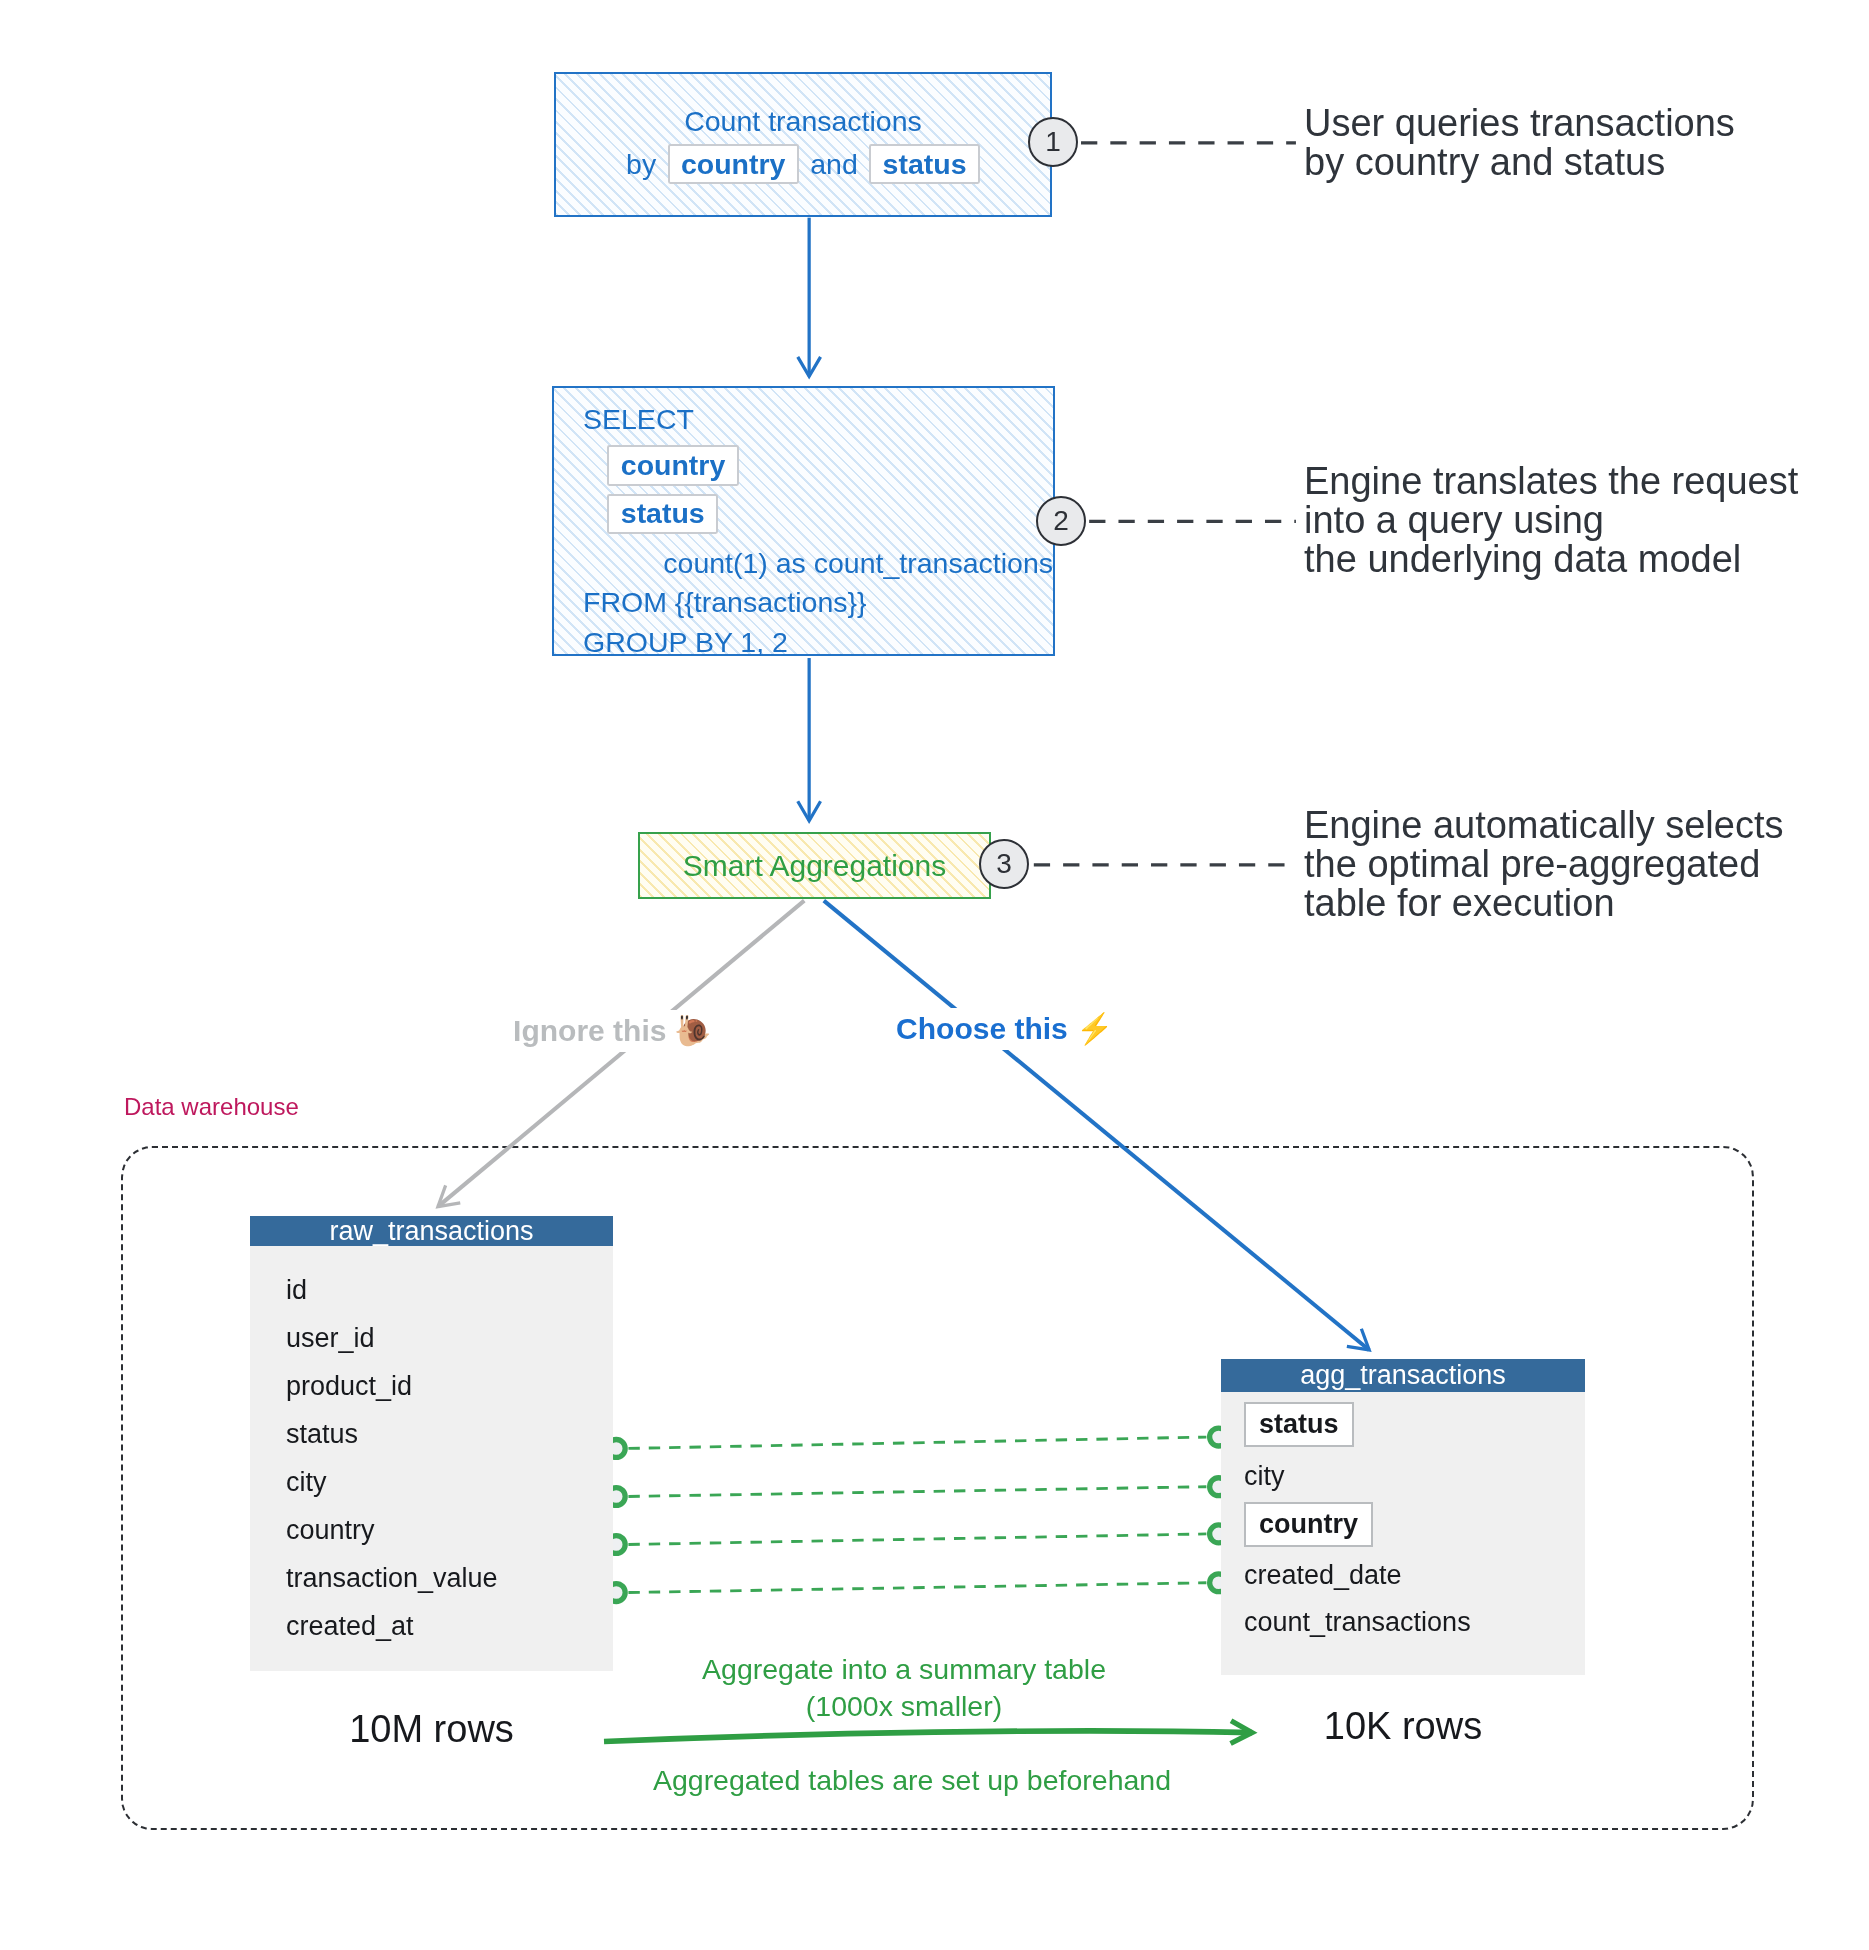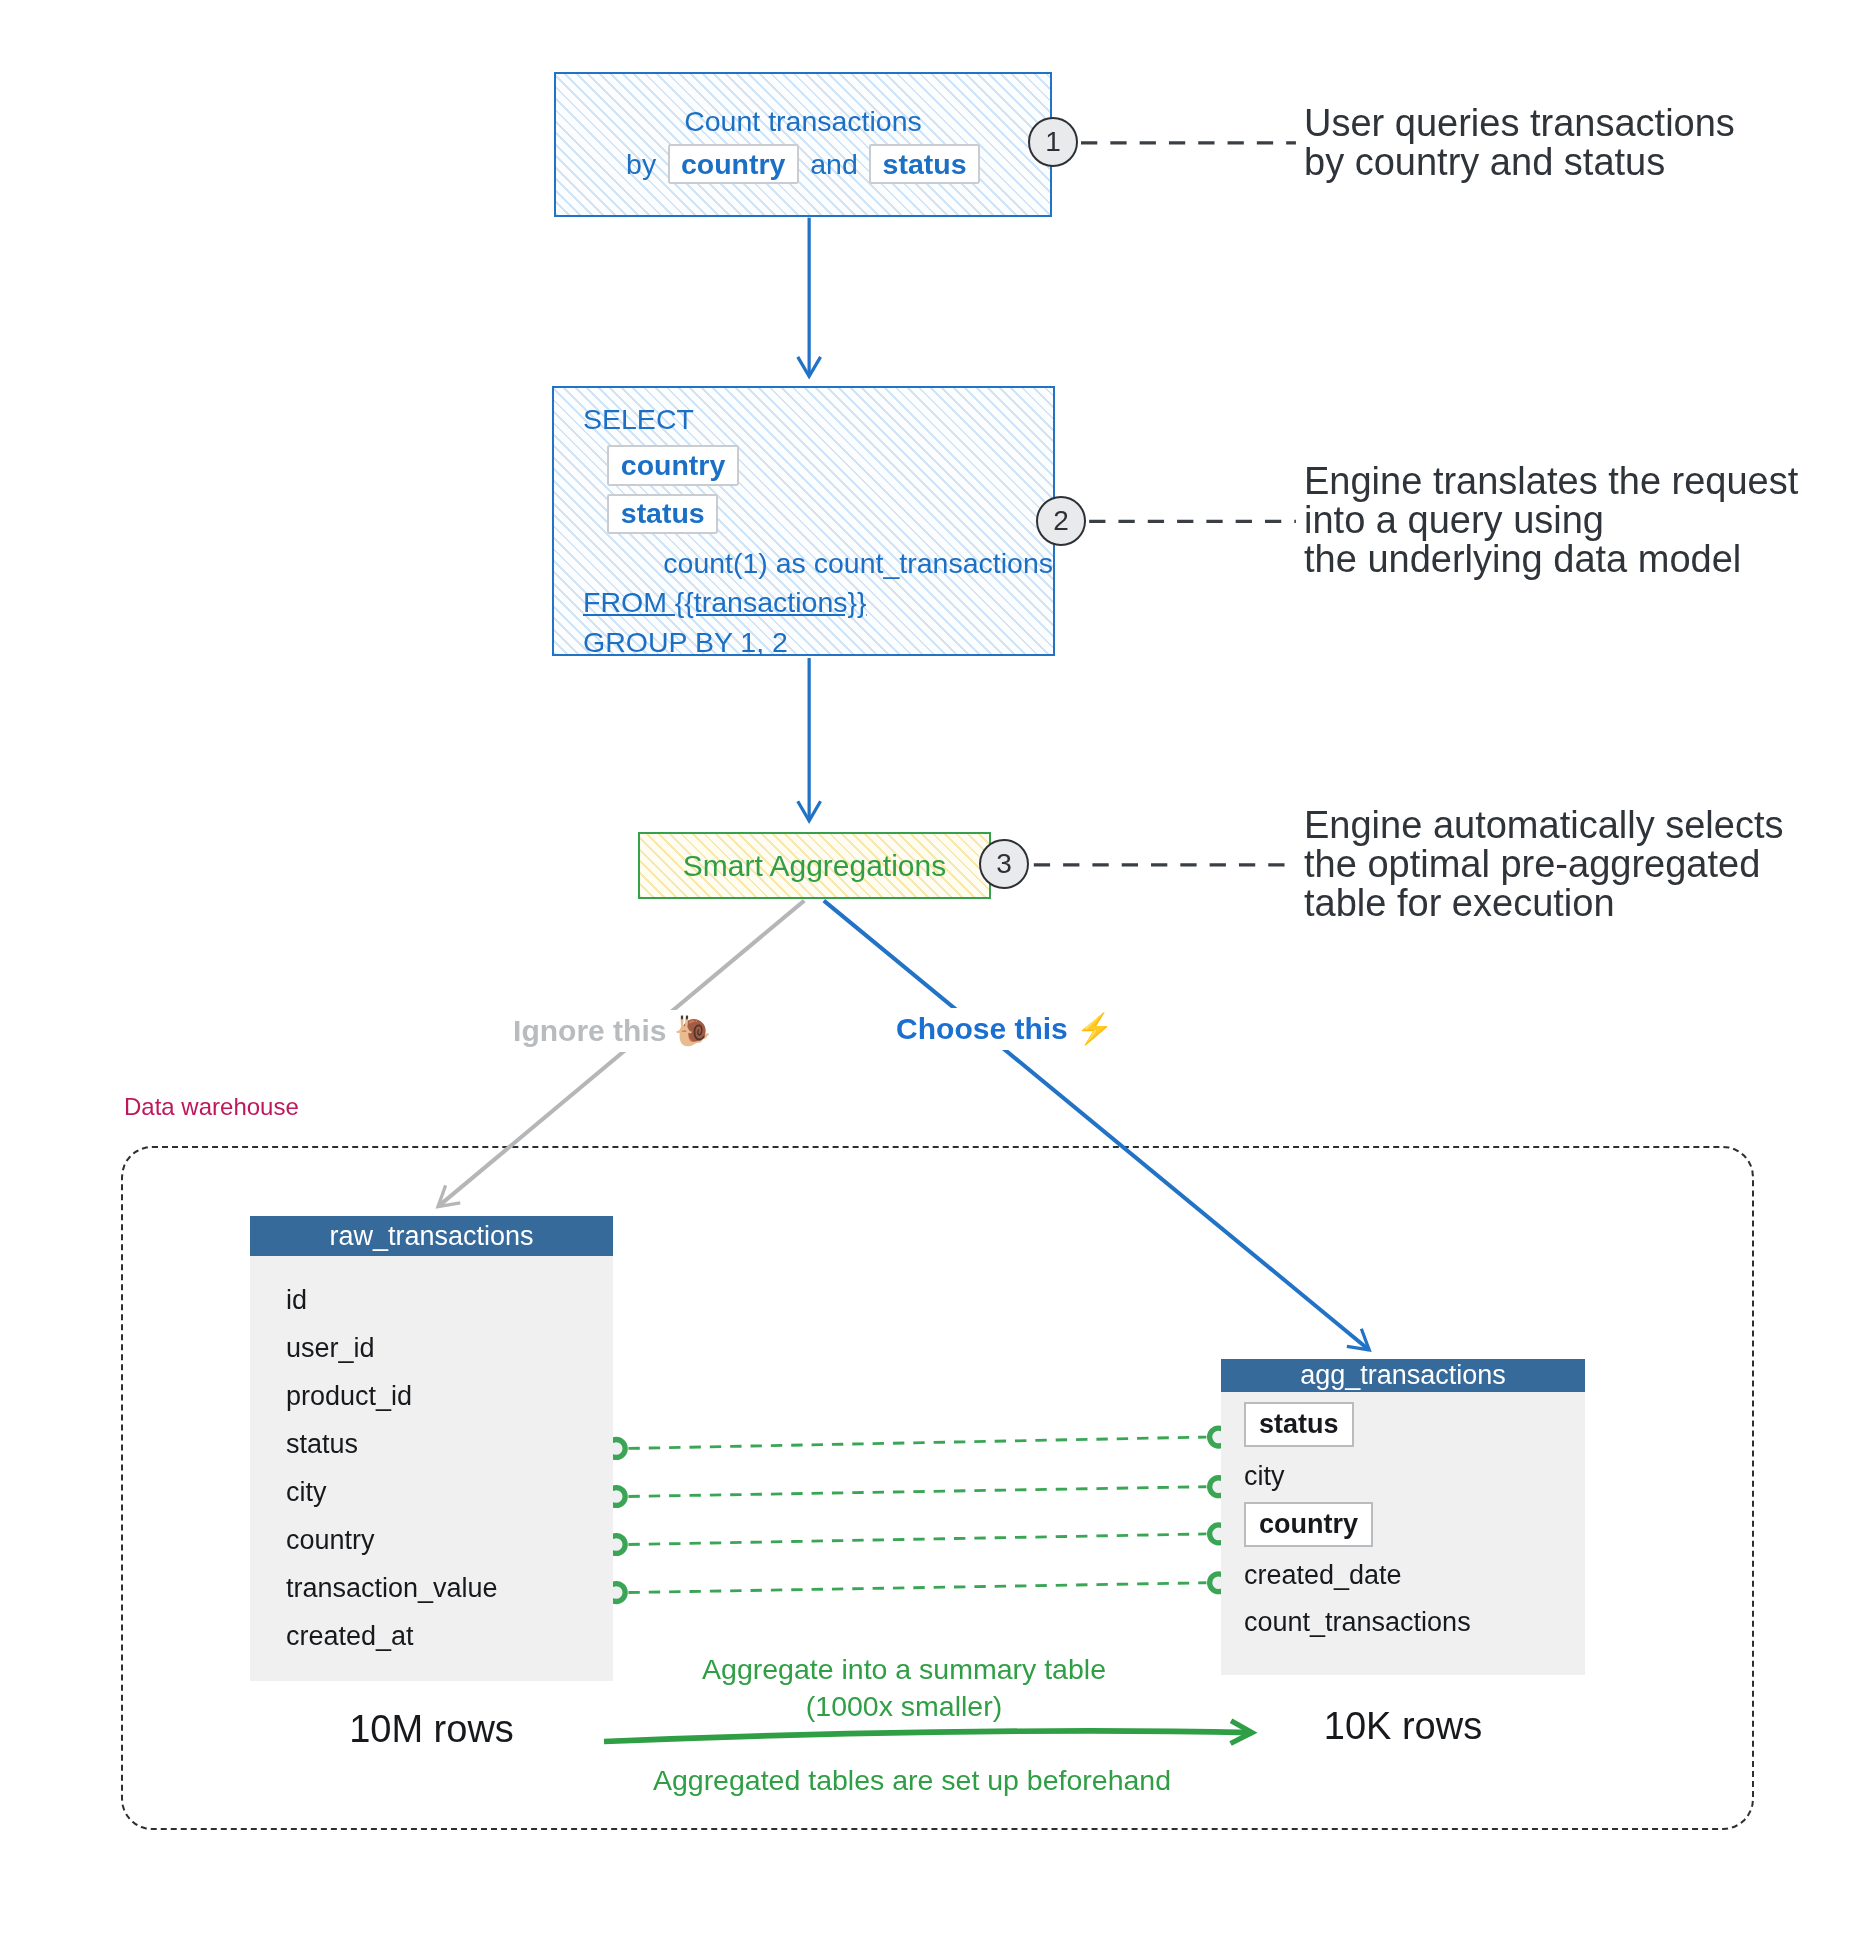--- a/index.html
+++ b/index.html
@@ -147,21 +147,21 @@
 
   <div class="abs blue-box content" style="left:552px;top:386px;width:503px;height:270px;padding:14.7px 0 0 29px;font-size:28.5px;">
     <div>SELECT</div>
     <div style="margin:9.8px 0 0 24.4px;">
       <span class="chip">country</span>
     </div>
     <div style="margin:8.1px 0 0 24.4px;">
       <span class="chip">status</span>
     </div>
     <div style="margin:13px 0 0 24.4px;text-align:right;">count(1) as count_transactions</div>
-    <div style="margin-top:6.5px;text-decoration:underline;">FROM {{transactions}}</div>
+    <div style="margin-top:6.5px;">FROM {{transactions}}</div>
     <div style="margin-top:6.5px;">GROUP BY 1, 2</div>
   </div>
   <div class="badge" style="left:1036px;top:496px;">2</div>
   <div class="abs annotation content" style="left:1304px;top:462px;">
     <div>Engine translates the request</div>
     <div>into a query using</div>
     <div>the underlying data model</div>
   </div>
 
   <div class="abs green-box content" style="left:638px;top:832px;width:353px;height:67px;display:flex;align-items:center;justify-content:center;font-size:30px;">
@@ -180,21 +180,21 @@
   </div>
   <div class="abs branch-label" style="left:888px;top:1008px;color:#1a6fd0;">
     <span>Choose this</span>
     <span style="color:#f5b301;">⚡</span>
   </div>
 
   <div class="abs content" style="left:124px;top:1093px;font-size:24px;color:#be185d;">Data warehouse</div>
   <div class="abs" style="left:121px;top:1146px;width:1633px;height:684px;border:2.8px dashed #2b2e33;border-radius:31px;box-sizing:border-box;z-index:1;"></div>
 
   <div class="abs table" style="left:250px;top:1216px;width:363px;">
-    <div class="table-header" style="height:40px;">raw_transactions</div>
+    <div class="table-header" style="height:30px;">raw_transactions</div>
     <div class="table-body" style="padding:20.4px 0;">
       <div class="raw-row">id</div>
       <div class="raw-row">user_id</div>
       <div class="raw-row">product_id</div>
       <div class="raw-row">status</div>
       <div class="raw-row">city</div>
       <div class="raw-row">country</div>
       <div class="raw-row">transaction_value</div>
       <div class="raw-row">created_at</div>
     </div>

